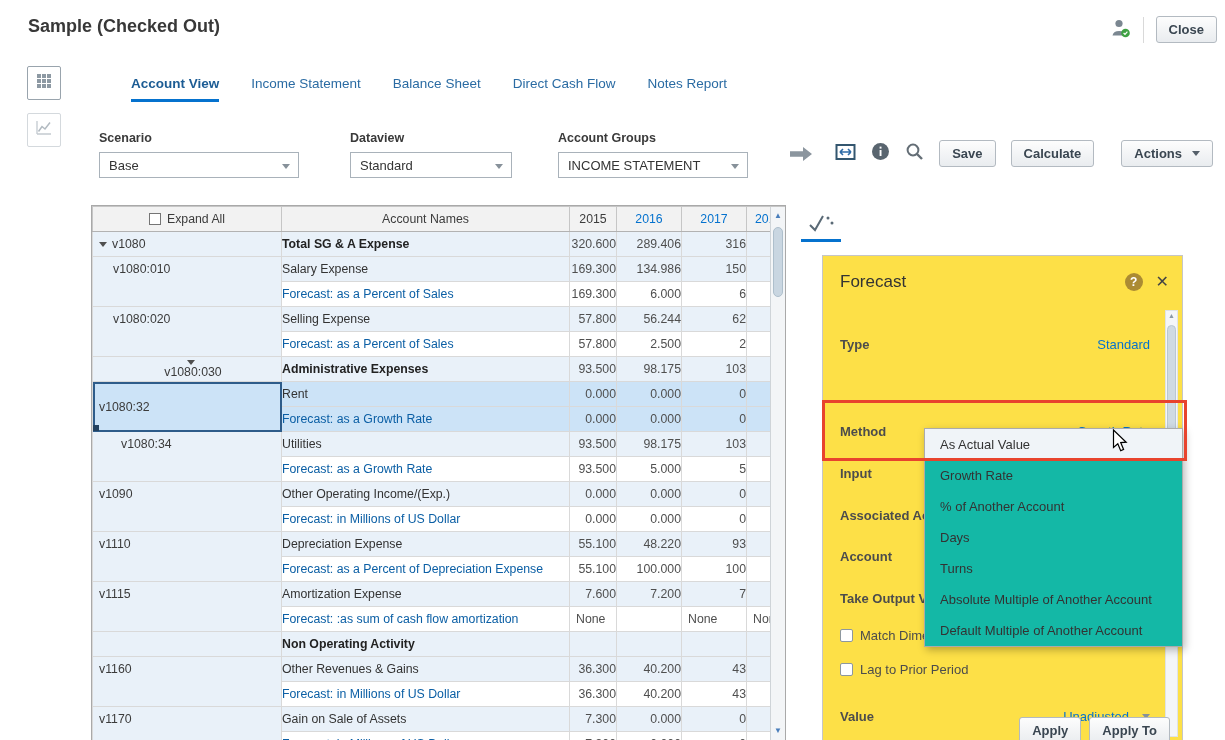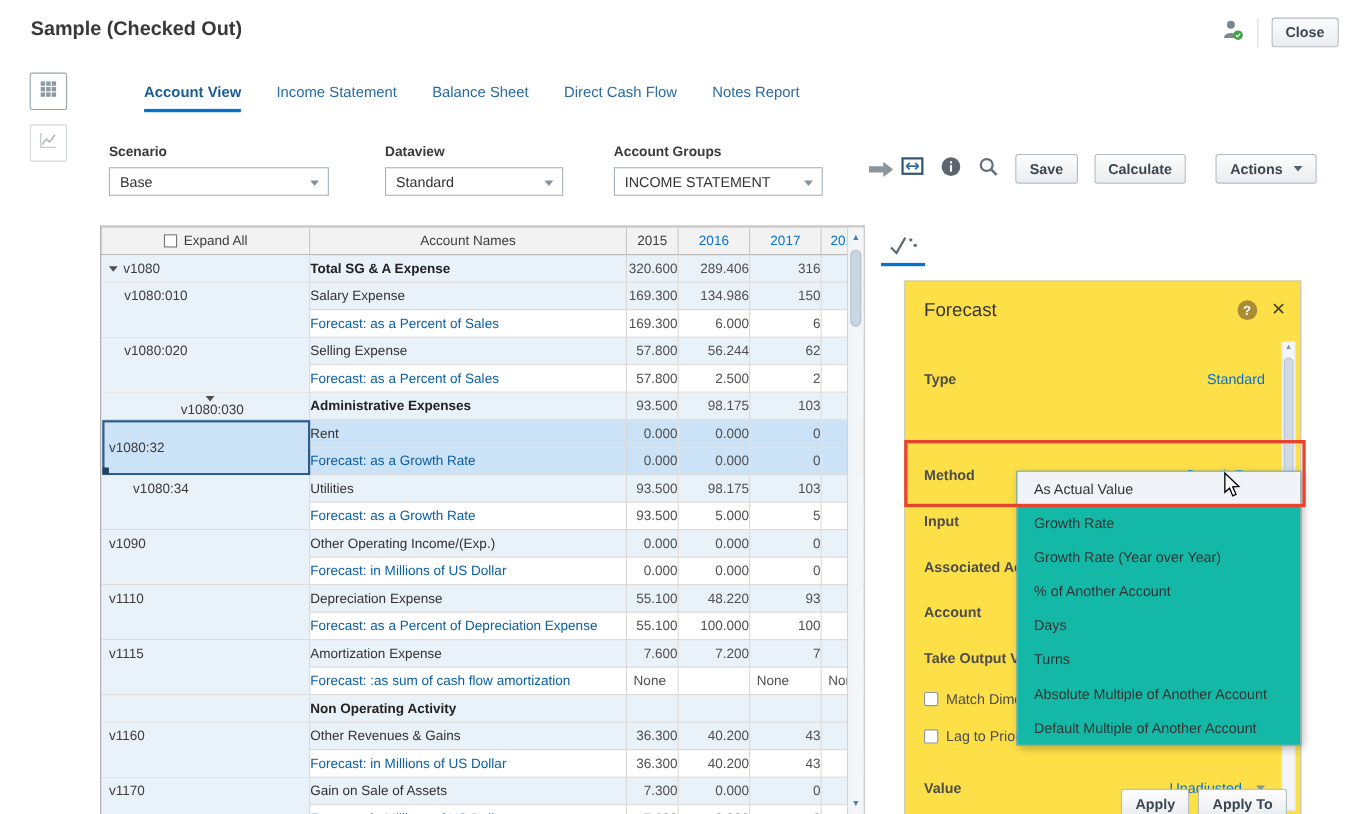--- a/index.html
+++ b/index.html
@@ -28,21 +28,21 @@
 
   
   .filters{position:absolute;left:99px;top:131px;width:1114px;height:48px;}
   .fgroup{position:absolute;top:0;}
   .flabel{font-size:12.5px;font-weight:bold;color:#3a3a3a;margin-bottom:7px;}
   .select{height:26px;border:1px solid #a9b2ba;border-radius:0;background:#fff;display:flex;
           align-items:center;padding:0 26px 0 9px;font-size:13px;color:#333;position:relative;}
   .select .chev{position:absolute;right:8px;top:11px;width:0;height:0;border-left:4px solid transparent;
           border-right:4px solid transparent;border-top:5px solid #87919a;}
   .go-arrow{position:absolute;left:689px;top:15px;}
-  .right-tools{position:absolute;right:16px;top:9px;display:flex;align-items:center;gap:15px;}
+  .right-tools{position:absolute;right:0;top:9px;display:flex;align-items:center;gap:15px;}
   .act-chev{width:0;height:0;border-left:4px solid transparent;border-right:4px solid transparent;
             border-top:5px solid #55606a;margin-left:10px;}
   .ml{margin-left:12px;}
 
   
   .grid{position:absolute;left:91px;top:205px;width:695px;height:535px;border:1px solid #a9a9a9;
         border-bottom:none;background:#fff;overflow:hidden;}
   .grid table{border-collapse:collapse;table-layout:fixed;width:695px;}
   .grid th,.grid td{border:1px solid #d9d9d9;height:25px;padding:0;overflow:hidden;white-space:nowrap;
         font-size:12.3px;}
@@ -533,21 +533,20 @@
 
     <div class="panel-actions">
       <button class="btn">Apply</button>
       <button class="btn">Apply To</button>
     </div>
   </div>
 
   <div class="menu" id="method-menu">
       <div class="menu-item hover">As Actual Value</div>
       <div class="menu-item">Growth Rate</div>
-      <div class="menu-item">Growth Rate (Year over Year)</div>
       <div class="menu-item">% of Another Account</div>
       <div class="menu-item">Days</div>
       <div class="menu-item">Turns</div>
       <div class="menu-item">Absolute Multiple of Another Account</div>
       <div class="menu-item">Default Multiple of Another Account</div>
     </div>
 
   <div class="red-box"></div>
 
   <div class="cursor">

